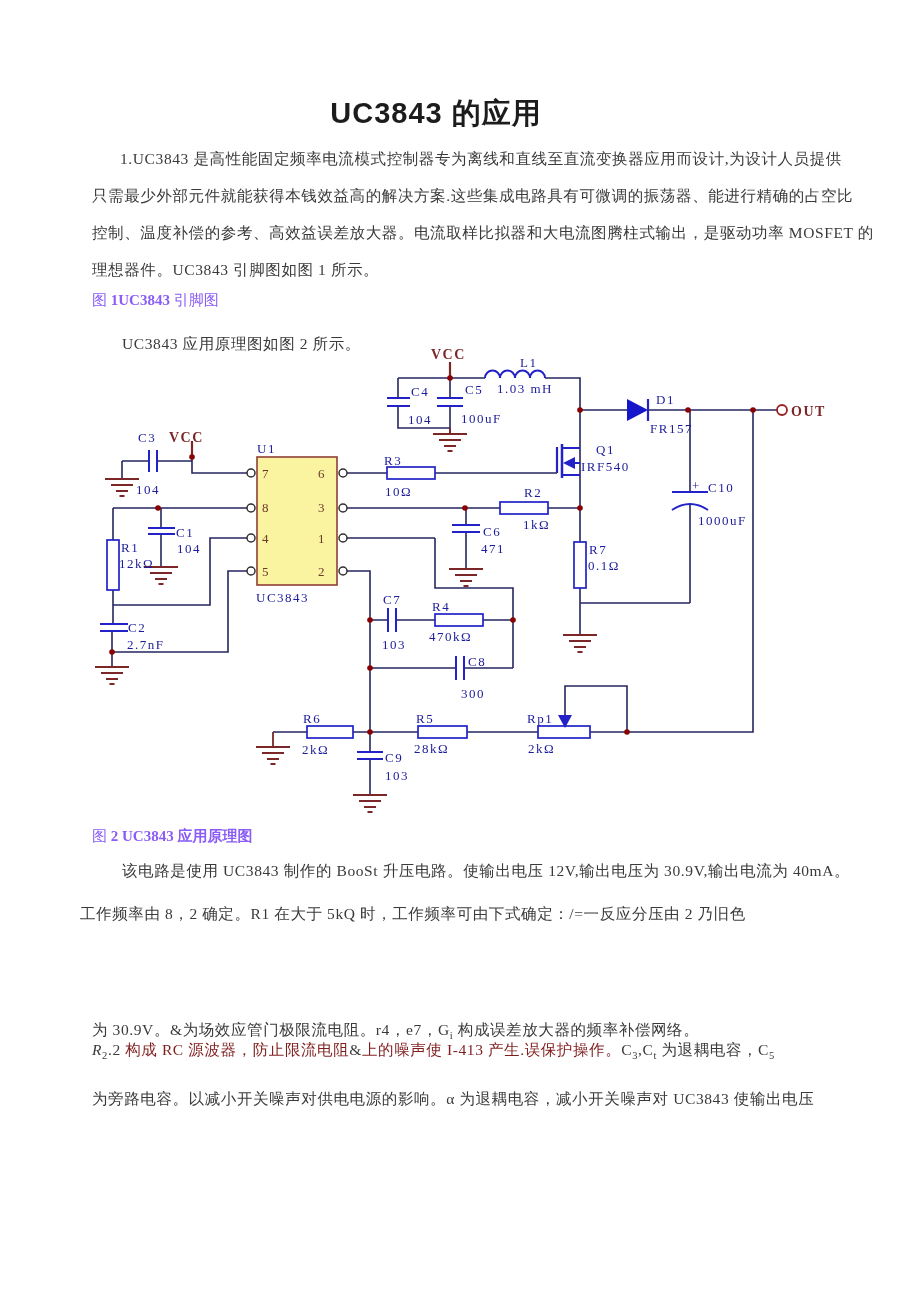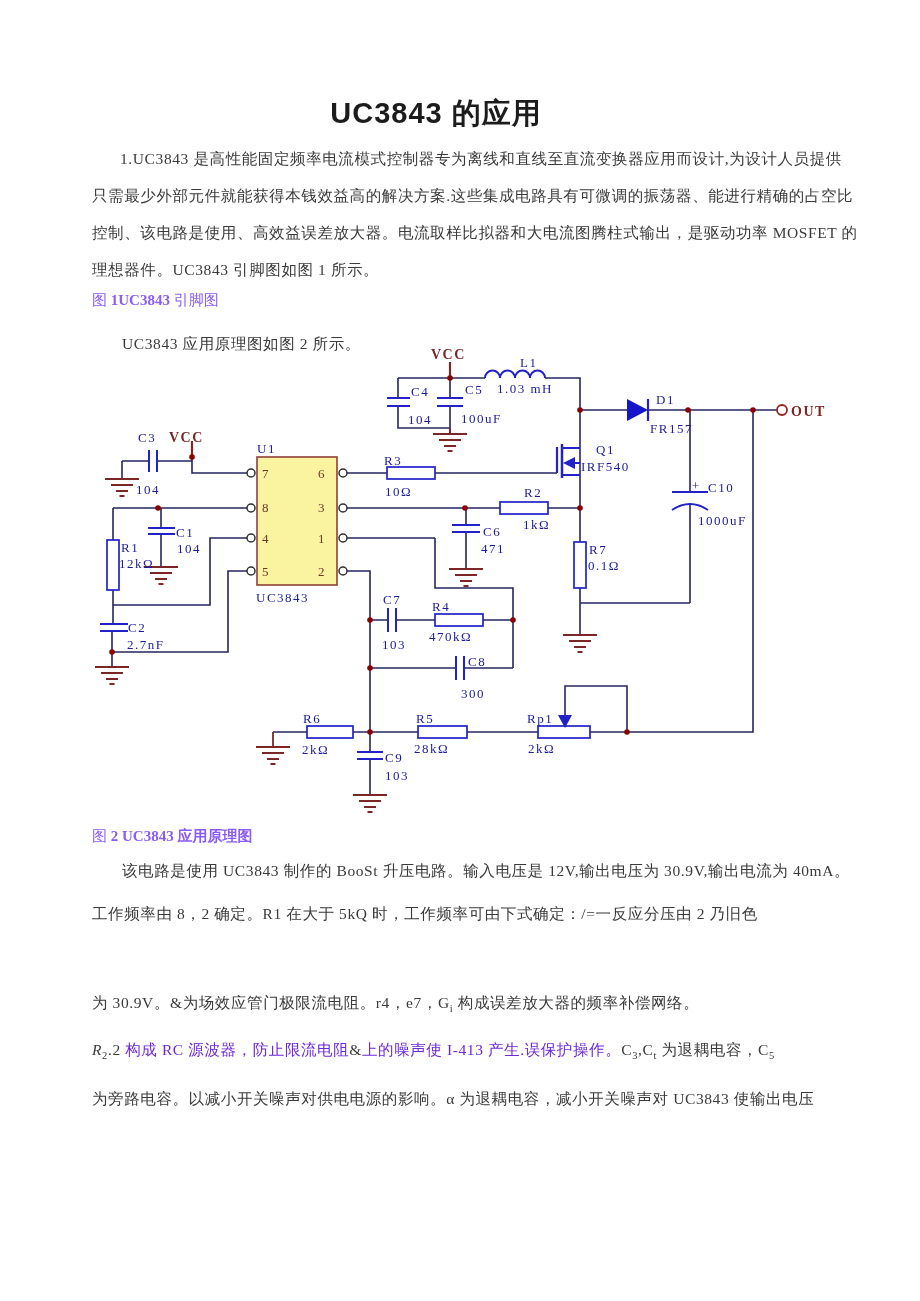--- a/index.html
+++ b/index.html
@@ -6,37 +6,37 @@
   #page{position:relative;width:872px;height:1301px;background:#ffffff;overflow:hidden;
         font-family:"Liberation Serif","DejaVu Serif",serif;color:#383838;}
   .title{position:absolute;left:0;right:0;top:94px;text-align:center;
          font-family:"Liberation Sans","DejaVu Sans",sans-serif;
          font-weight:bold;font-size:29px;color:#1c1c1c;letter-spacing:1px;}
   .line{position:absolute;white-space:nowrap;font-size:15.5px;letter-spacing:0.6px;color:#3a3a3a;}
   .caption{position:absolute;white-space:nowrap;font-size:15px;color:#8b5cf6;}
   .caption .b{font-weight:bold;}
   sub{font-size:10.5px;line-height:0;}
   .rit{font-style:italic;}
-  .red{color:#6d28d9;}
+  .red{color:#7f1d1d;}
   .dk{color:#3a3a3a;}
   svg text{font-family:"Liberation Serif","DejaVu Serif",serif;letter-spacing:1.5px;}
   .clabel{fill:#1b1b9b;font-size:13px;}
   .maroon-t{fill:#7b2727;font-weight:bold;font-size:14px;}
   .pinnum{fill:#6b3a2a;font-size:13px;letter-spacing:0;}
 </style>
 </head>
 <body>
 
 <div id="page">
 
   <div class="title">UC3843 的应用</div>
 
   <div class="line" style="left:120px;top:149px">1.UC3843 是高性能固定频率电流模式控制器专为离线和直线至直流变换器应用而设计,为设计人员提供</div>
   <div class="line" style="left:92px;top:186px">只需最少外部元件就能获得本钱效益高的解决方案.这些集成电路具有可微调的振荡器、能进行精确的占空比</div>
-  <div class="line" style="left:92px;top:223px">控制、该电路是使用、高效益误差放大器。电流取样比拟器和大电流图腾柱式输出，是驱动功率 MOSFET 的</div>
+  <div class="line" style="left:92px;top:223px">控制、温度补偿的参考、高效益误差放大器。电流取样比拟器和大电流图腾柱式输出，是驱动功率 MOSFET 的</div>
   <div class="line" style="left:92px;top:260px">理想器件。UC3843 引脚图如图 1 所示。</div>
 
   <div class="caption" style="left:92px;top:291px"><span>图 </span><span class="b">1UC3843</span><span> 引脚图</span></div>
 
   <div class="line" style="left:122px;top:334px">UC3843 应用原理图如图 2 所示。</div>
 
   <svg style="position:absolute;left:0;top:340px" width="920" height="480" viewBox="0 340 920 480" fill="none">
 
     <g stroke="#262660" stroke-width="1.6">
       <path d="M398,378 H485"></path>
@@ -239,22 +239,22 @@
     <text class="clabel" x="385" y="762">C9</text>
     <text class="clabel" x="385" y="780">103</text>
     <text class="clabel" x="416" y="723">R5</text>
     <text class="clabel" x="414" y="753">28kΩ</text>
     <text class="clabel" x="527" y="723">Rp1</text>
     <text class="clabel" x="528" y="753">2kΩ</text>
   </svg>
 
   <div class="caption" style="left:92px;top:827px"><span>图 </span><span class="b">2 UC3843 应用原理图</span></div>
 
-  <div class="line" style="left:122px;top:861px">该电路是使用 UC3843 制作的 BooSt 升压电路。输入电压是 12V,输出电压为 30.9V,输出电流为 40mA。</div>
-
-  <div class="line" style="left:92px;top:904px">工作频率由 8，2 确定。R1 在大于 5kQ 时，工作频率可由下式确定：/=一反应分压由 2 乃旧色</div>
-  <div class="line" style="left:92px;top:993px"><span>为 30.9V。&amp;为场效应管门极限流电阻。r4，e7，G</span><sub>i</sub><span> 构成误差放大器的频率补偿网络。</span></div>
+  <div class="line" style="left:122px;top:861px">该电路是使用 UC3843 制作的 BooSt 升压电路。使输出电压 12V,输出电压为 30.9V,输出电流为 40mA。</div>
+
+  <div class="line" style="left:80px;top:904px">工作频率由 8，2 确定。R1 在大于 5kQ 时，工作频率可由下式确定：/=一反应分压由 2 乃旧色</div>
+  <div class="line" style="left:92px;top:1020px"><span>为 30.9V。&amp;为场效应管门极限流电阻。r4，e7，G</span><sub>i</sub><span> 构成误差放大器的频率补偿网络。</span></div>
 
   <div class="line" style="left:92px;top:1040px"><span class="rit">R</span><sub>2</sub><span class="dk">.2 </span><span class="red">构成 RC 源波器，防止限流电阻</span><span class="dk">&amp;</span><span class="red">上的噪声使 I-413 产生.误保护操作。</span><span class="dk">C</span><sub>3</sub><span class="dk">,</span><span class="dk">C</span><sub>t</sub><span class="dk"> 为退耦电容，C</span><sub>5</sub></div>
 
   <div class="line" style="left:92px;top:1089px">为旁路电容。以减小开关噪声对供电电源的影响。α 为退耦电容，减小开关噪声对 UC3843 使输出电压</div>
 
 </div>
 
 </body></html>

